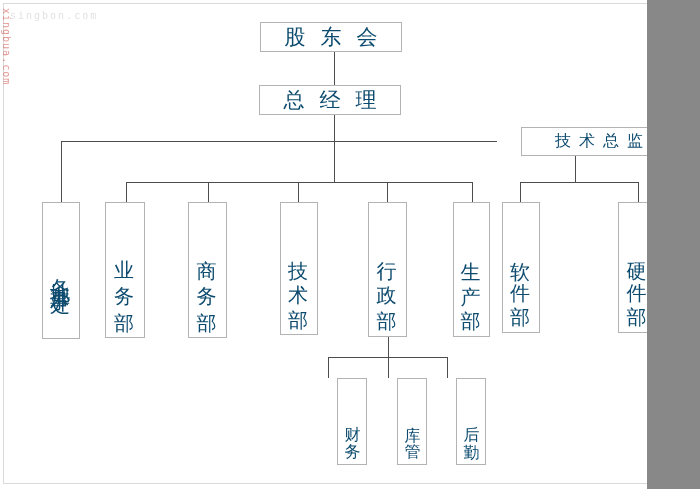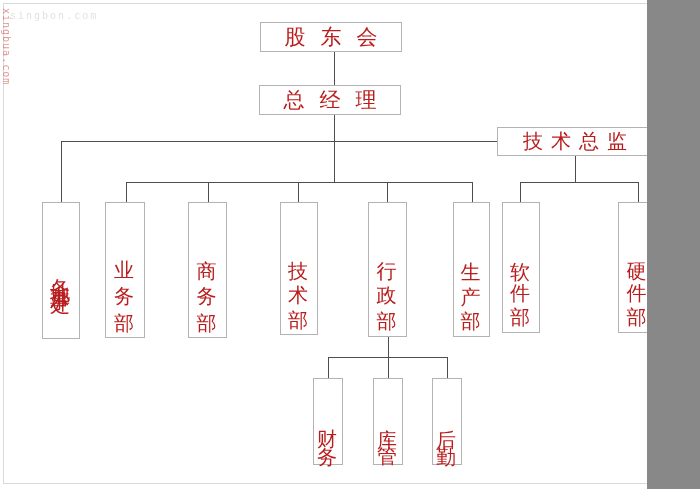--- a/index.html
+++ b/index.html
@@ -18,35 +18,35 @@
   }
   .wm-v{
     position:absolute;left:1px;top:8px;height:95px;
     font-family:"DejaVu Sans Mono","Liberation Mono",monospace;
     font-size:10px;letter-spacing:1px;color:rgba(212,96,86,0.65);
     writing-mode:vertical-rl;
   }
   .node{
     --ls:0px;
     position:absolute;box-sizing:border-box;background:#fff;
-    border:1px solid #b3b3b3;color:#b91c1c;
+    border:1px solid #b3b3b3;color:#0c4a6e;
     display:flex;align-items:center;justify-content:center;
   }
   .node span{
     letter-spacing:var(--ls);
     margin-right:calc(-1 * var(--ls));
     white-space:nowrap;
   }
   .node.h{font-size:21px;}
   .node.v span{
     writing-mode:vertical-rl;text-orientation:upright;
     margin-right:0;margin-bottom:calc(-1 * var(--ls));
   }
   .node.v{font-size:20px;}
-  .node.small{font-size:20px;}
+  .node.small{font-size:16px;margin-left:24px;}
   .ln{
     position:absolute;background:#4d4d4d;display:block;
   }
 </style>
 </head>
 <body>
 
 <div class="stage">
 
   <div class="page-border"></div>

